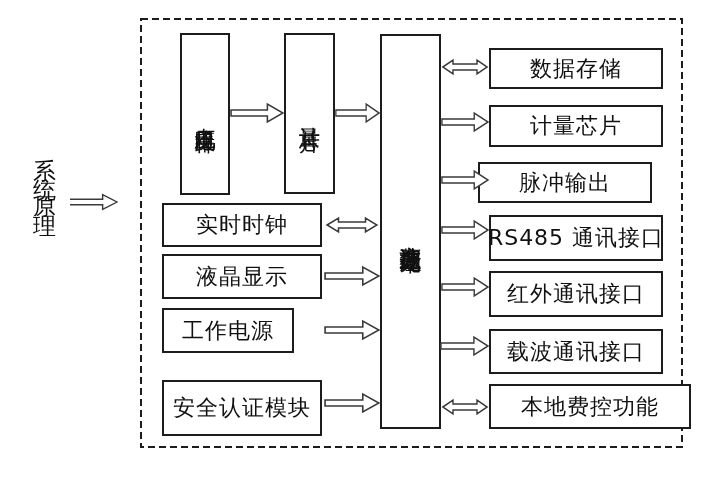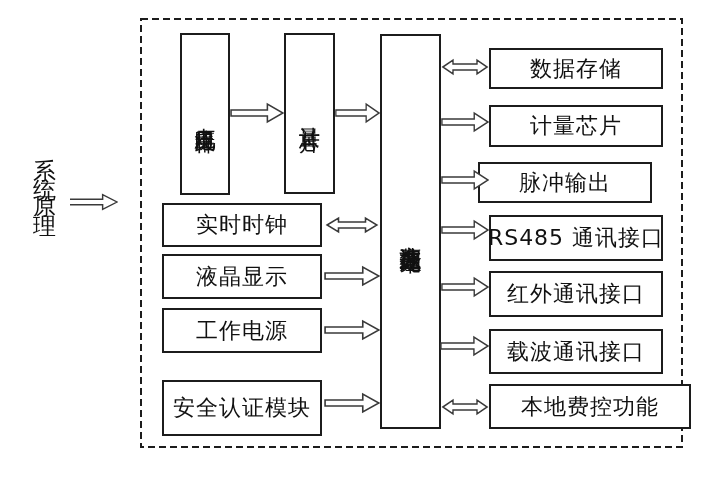--- a/index.html
+++ b/index.html
@@ -36,21 +36,21 @@
   }
   .hbox{font-size:22px;letter-spacing:1px;white-space:nowrap;}
   .vtext{writing-mode:vertical-rl;text-orientation:upright;white-space:nowrap;}
   
   .b-sampling{left:180px;top:33px;width:50px;height:162px;font-size:21px;letter-spacing:1px;}
   .b-metering{left:284px;top:33px;width:51px;height:161px;font-size:21px;letter-spacing:2px;}
   .b-cpu{left:380px;top:34px;width:61px;height:395px;font-size:22px;letter-spacing:1px;}
   
   .b-rtc{left:162px;top:203px;width:160px;height:44px;}
   .b-keys{left:162px;top:254px;width:160px;height:45px;}
-  .b-power{left:162px;top:308px;width:160px;height:45px;}
+  .b-power{left:162px;top:308px;width:132px;height:45px;}
   .b-security{left:162px;top:380px;width:160px;height:56px;}
   
   .b-r0{left:489px;top:48px;width:174px;height:41px;}
   .b-r1{left:489px;top:105px;width:174px;height:42px;}
   .b-r2{left:478px;top:162px;width:174px;height:41px;}
   .b-r3{left:489px;top:215px;width:174px;height:46px;}
   .b-r4{left:489px;top:271px;width:174px;height:46px;font-family:Liberation Serif, serif;}
   .b-r5{left:489px;top:329px;width:174px;height:45px;}
   .b-r6{left:489px;top:384px;width:202px;height:45px;}
   

